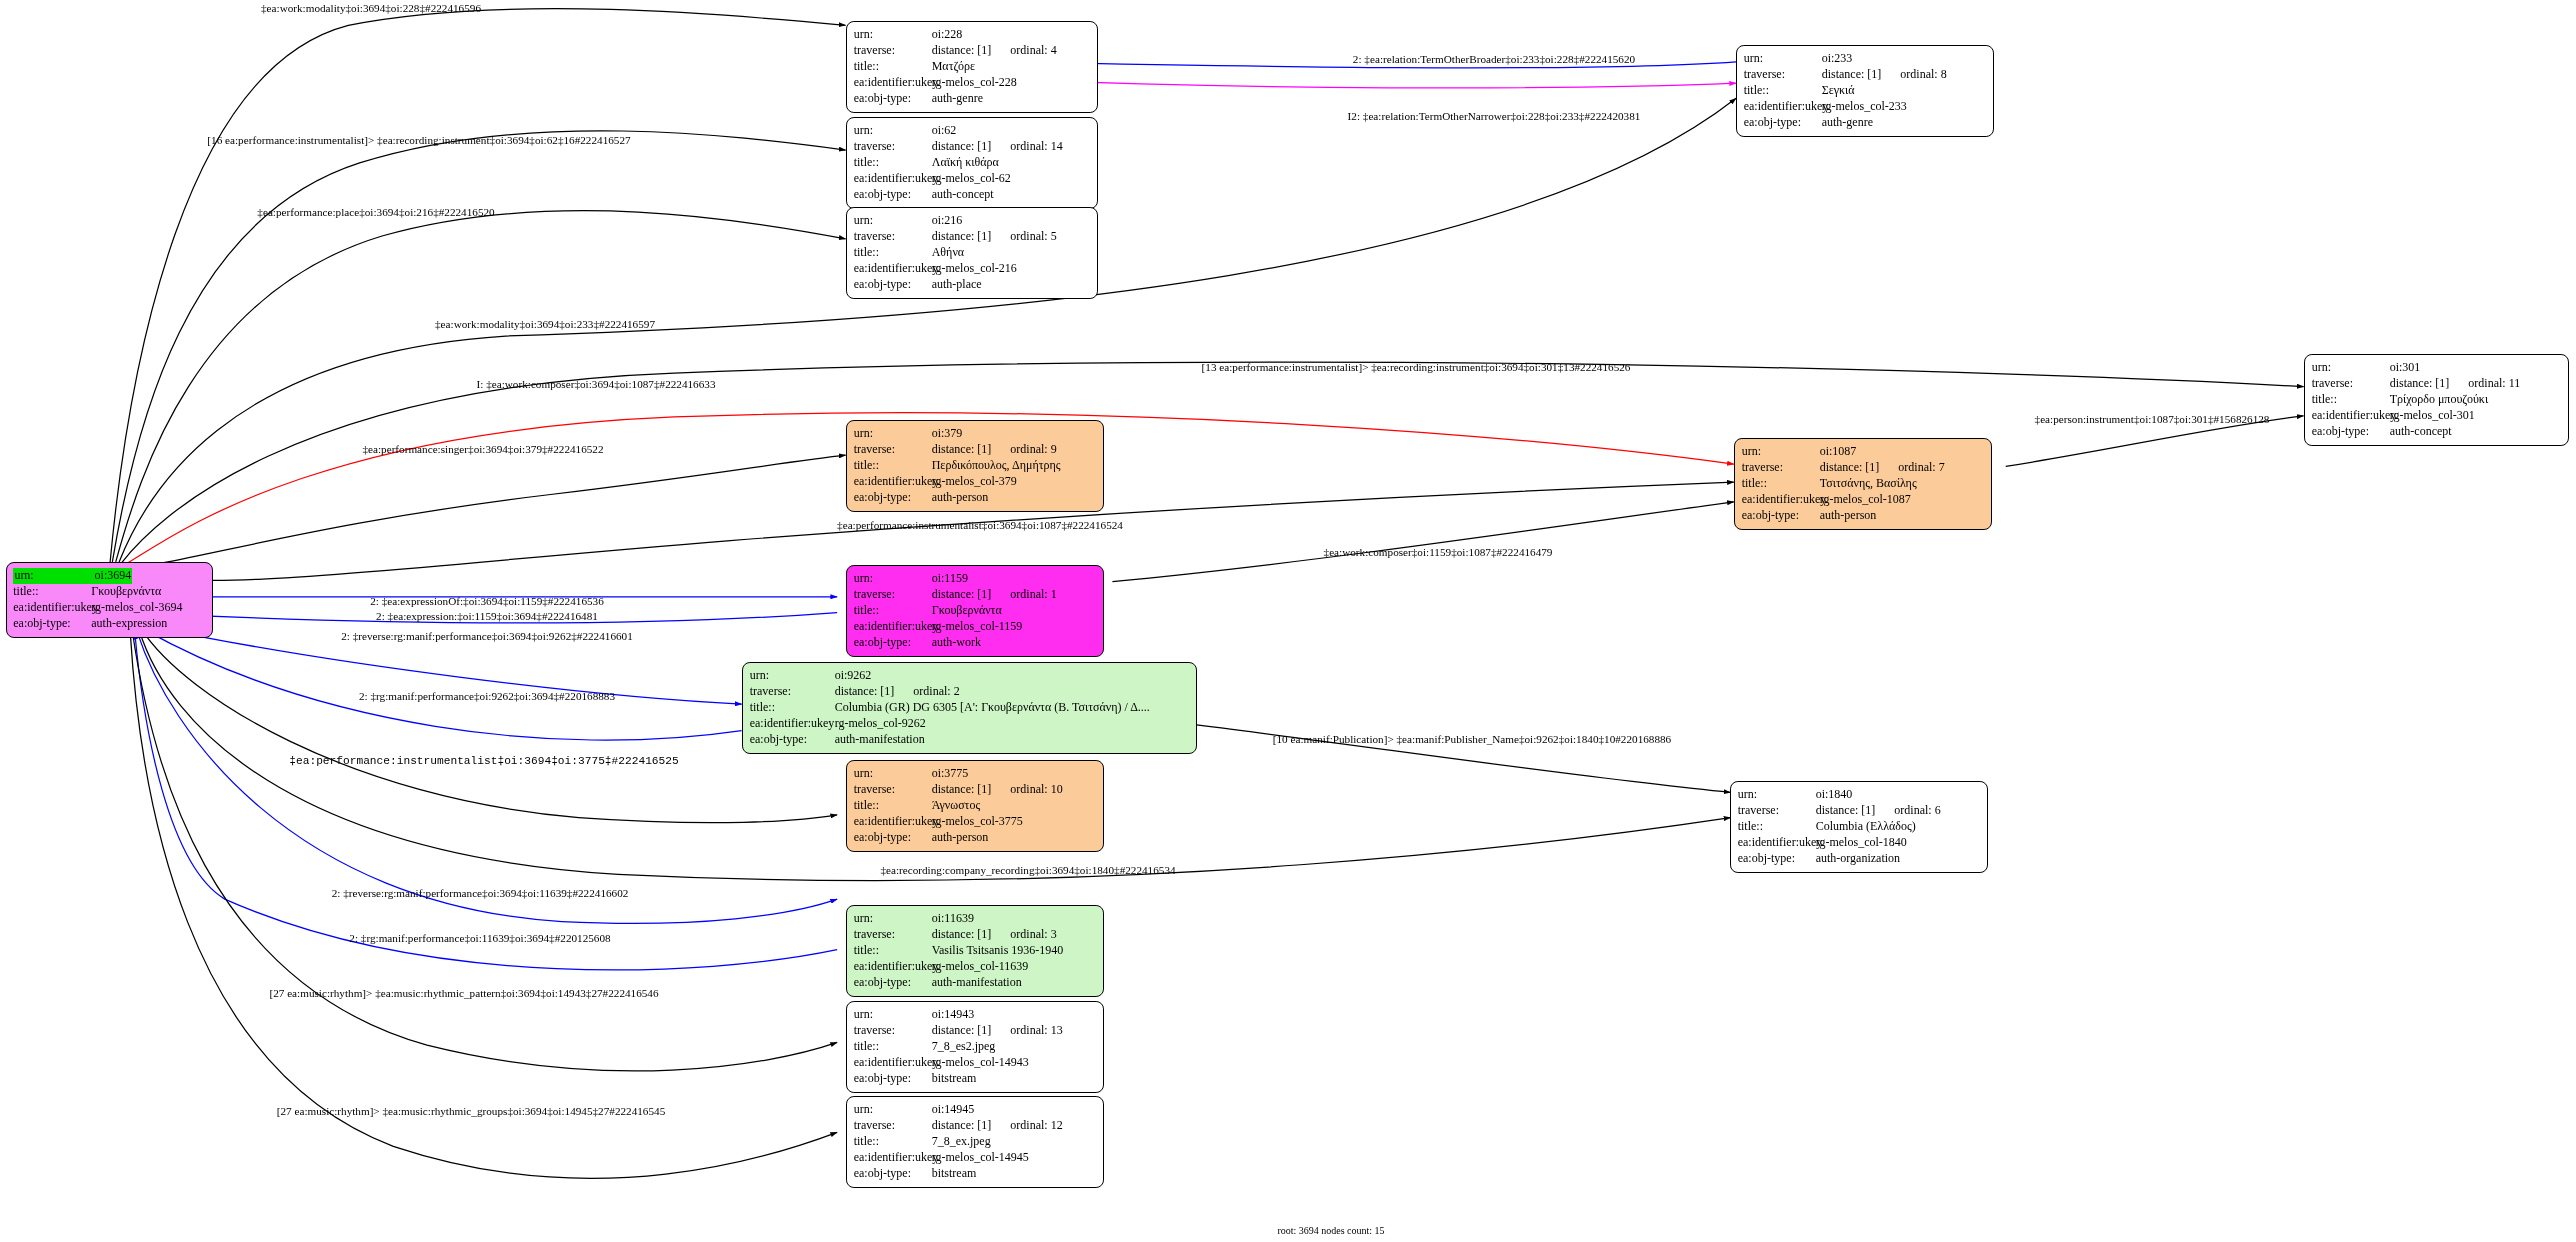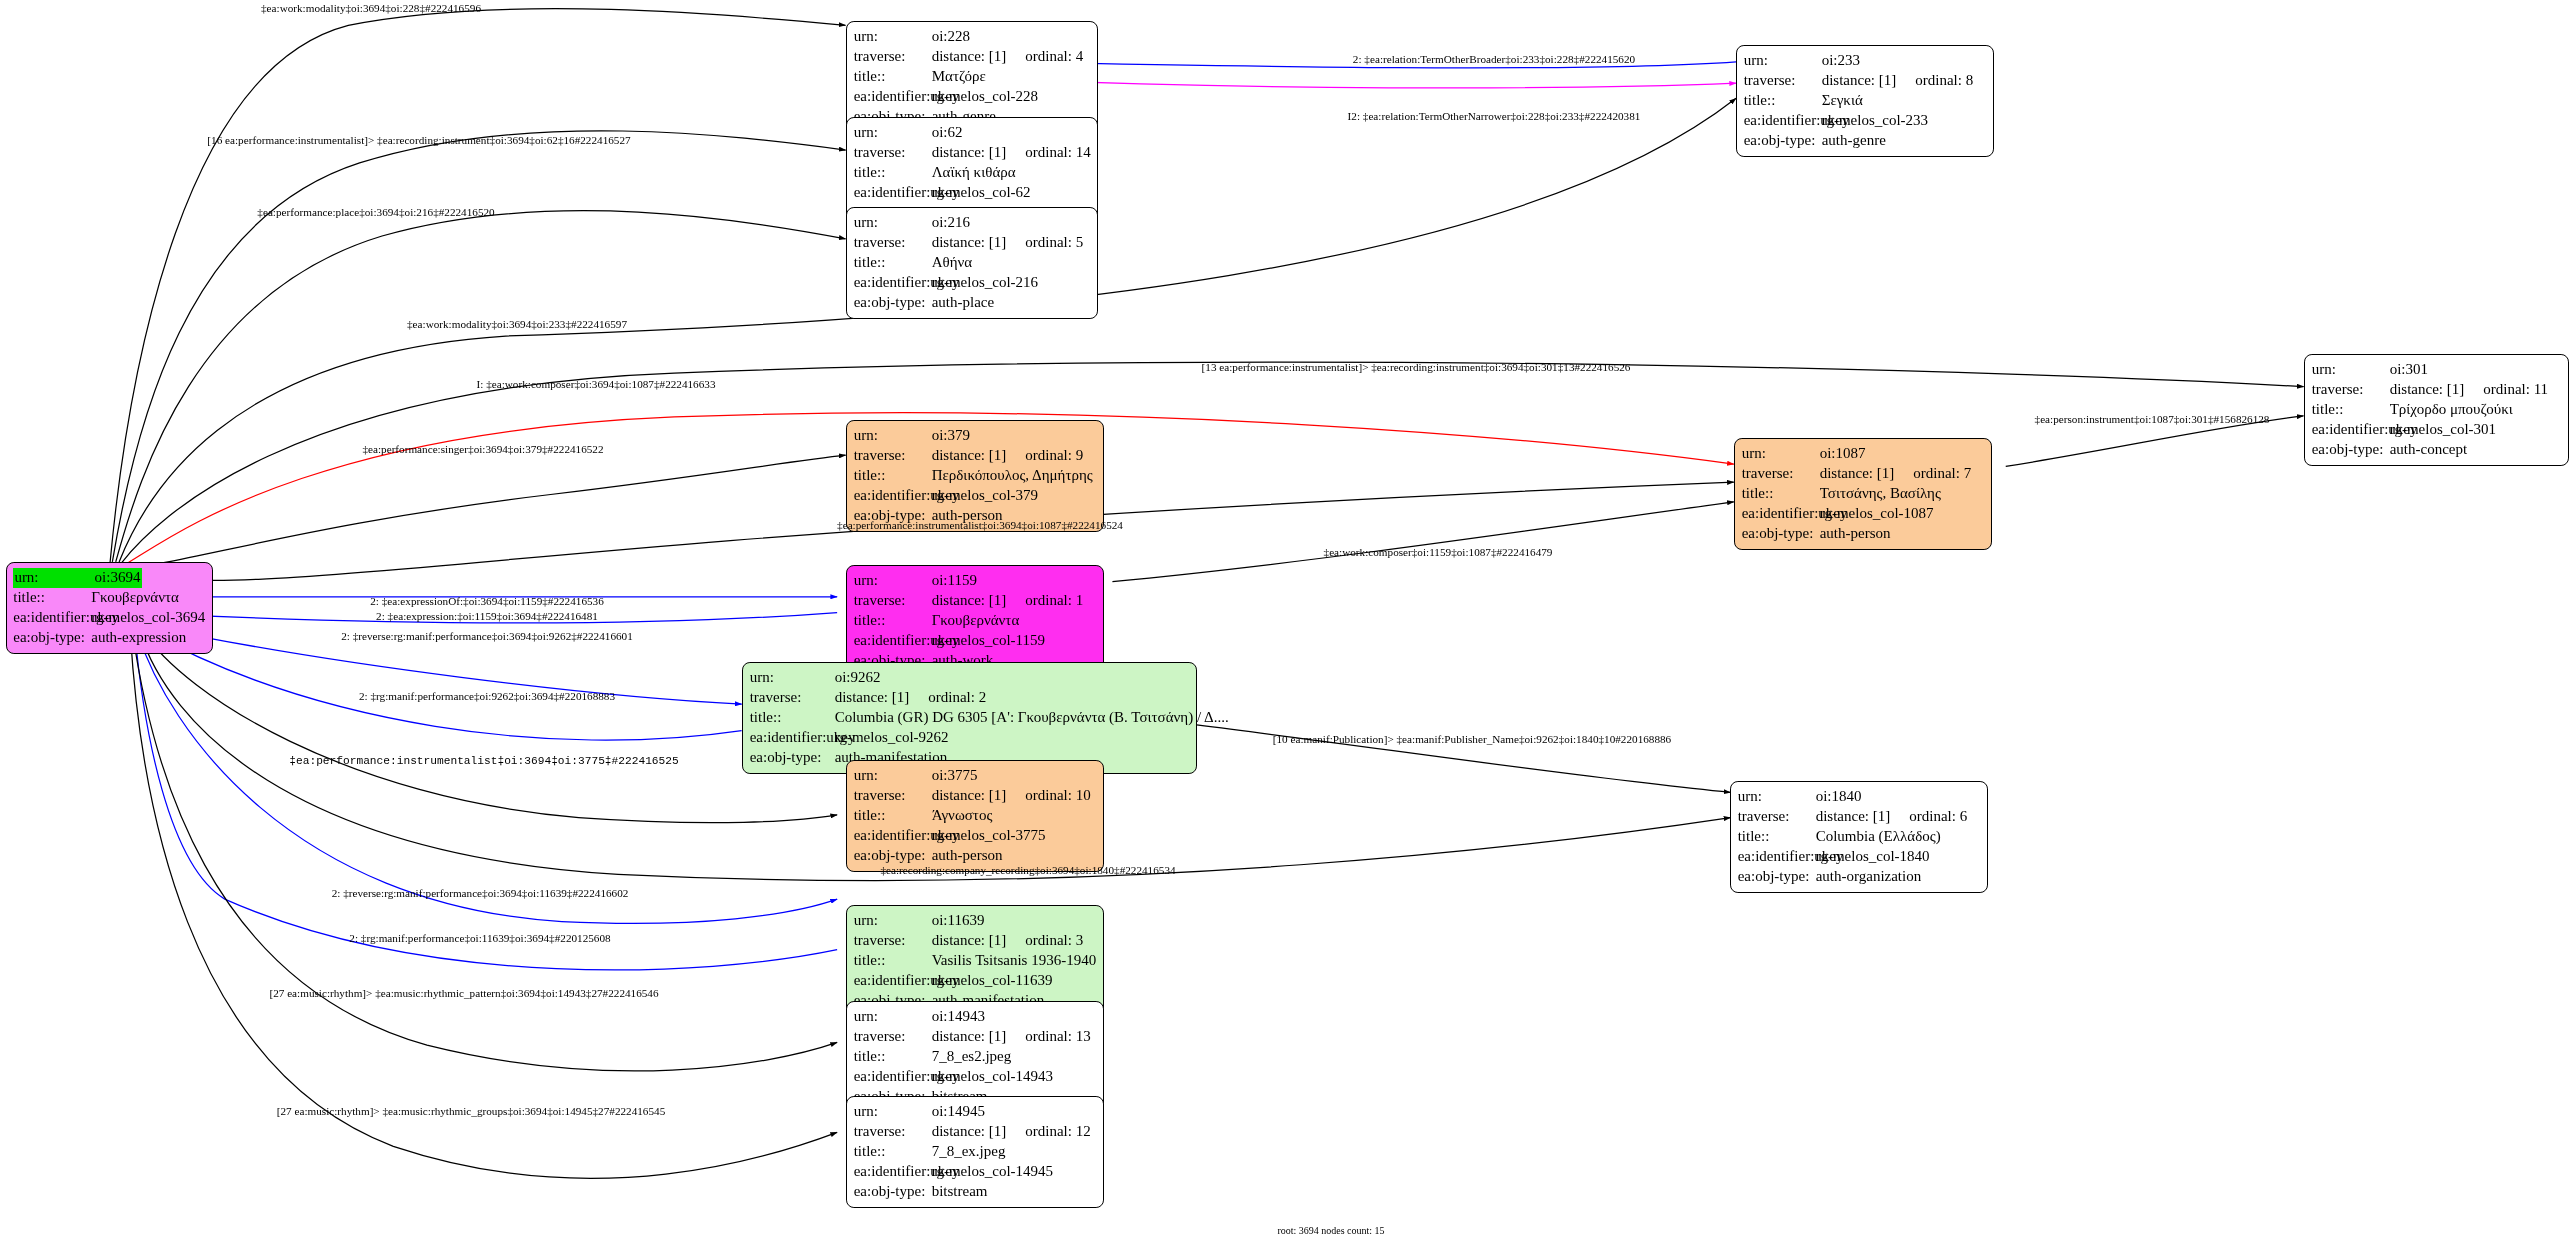--- a/index.html
+++ b/index.html
@@ -14,21 +14,21 @@
   #edges{position:absolute;left:0;top:0;width:2576px;height:1243px;pointer-events:none;}
 
   
   .node{
     position:absolute;
     border:1.1px solid #000;
     border-radius:7.9px;
     box-sizing:border-box;
     padding:5px 6.7px 5px 6.7px;
     background:#ffffff;
-    font-size:15px;
+    font-size:12px;
     line-height:1.33;
     white-space:nowrap;
   }
   .node .row{display:flex;align-items:baseline;}
   .node .k{display:inline-block;width:78px;flex:0 0 78px;}
   .node .v{display:inline-block;}
   .node .v2{display:inline-block;margin-left:19px;}
   .node.wide .k{width:85px;flex:0 0 85px;}
 
   
@@ -481,21 +481,21 @@
     </div>
     <div class="row">
       <span class="k">ea:obj-type:</span>
       <span class="v">bitstream</span>
     </div>
   </div>
 
   <div class="elabel" style="left:371px;top:7.9px;">‡ea:work:modality‡oi:3694‡oi:228‡#222416596</div>
   <div class="elabel" style="left:419px;top:140px;">[16 ea:performance:instrumentalist]&gt; ‡ea:recording:instrument‡oi:3694‡oi:62‡16#222416527</div>
   <div class="elabel" style="left:376px;top:212px;">‡ea:performance:place‡oi:3694‡oi:216‡#222416520</div>
-  <div class="elabel" style="left:517px;top:324px;">‡ea:work:modality‡oi:3694‡oi:233‡#222416597</div>
+  <div class="elabel" style="left:545px;top:324px;">‡ea:work:modality‡oi:3694‡oi:233‡#222416597</div>
   <div class="elabel" style="left:1494px;top:59px;">2: ‡ea:relation:TermOtherBroader‡oi:233‡oi:228‡#222415620</div>
   <div class="elabel" style="left:1494px;top:90px;margin-top:26px;">I2: ‡ea:relation:TermOtherNarrower‡oi:228‡oi:233‡#222420381</div>
   <div class="elabel" style="left:1416px;top:367px;">[13 ea:performance:instrumentalist]&gt; ‡ea:recording:instrument‡oi:3694‡oi:301‡13#222416526</div>
   <div class="elabel" style="left:596px;top:384px;">I: ‡ea:work:composer‡oi:3694‡oi:1087‡#222416633</div>
   <div class="elabel" style="left:2152px;top:419px;">‡ea:person:instrument‡oi:1087‡oi:301‡#156826128</div>
   <div class="elabel" style="left:483px;top:449px;">‡ea:performance:singer‡oi:3694‡oi:379‡#222416522</div>
   <div class="elabel" style="left:980px;top:525px;">‡ea:performance:instrumentalist‡oi:3694‡oi:1087‡#222416524</div>
   <div class="elabel" style="left:1438px;top:552px;">‡ea:work:composer‡oi:1159‡oi:1087‡#222416479</div>
   <div class="elabel" style="left:487px;top:601px;">2: ‡ea:expressionOf:‡oi:3694‡oi:1159‡#222416536</div>
   <div class="elabel" style="left:487px;top:616px;">2: ‡ea:expression:‡oi:1159‡oi:3694‡#222416481</div>

